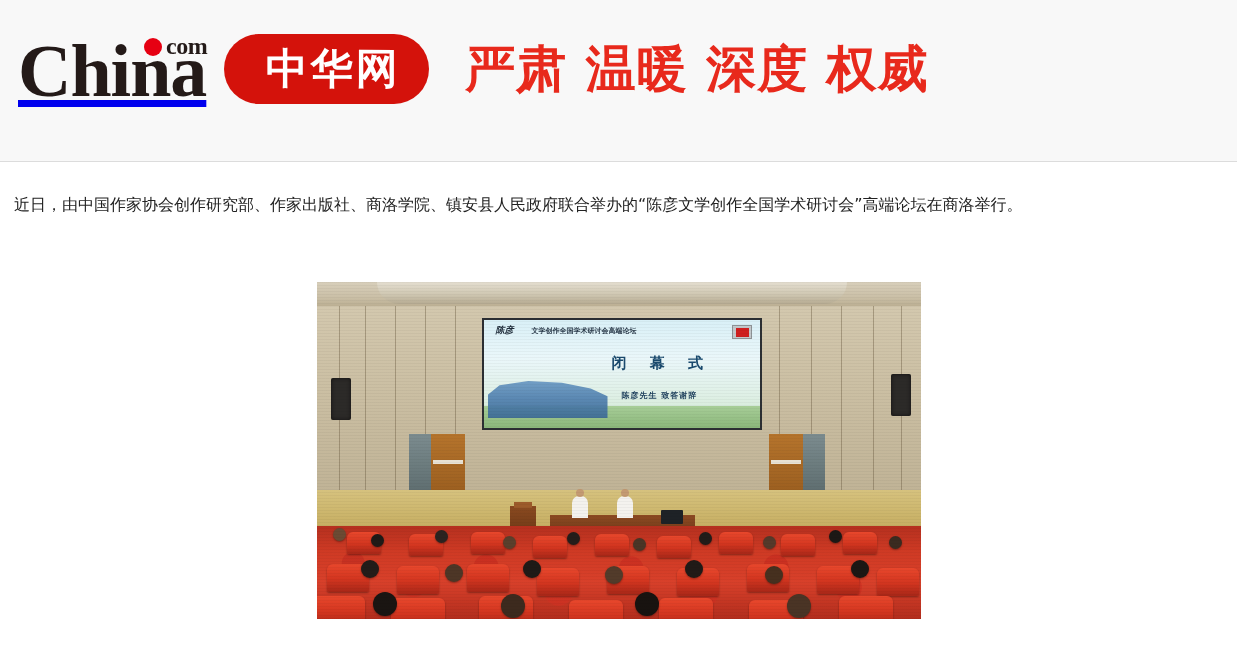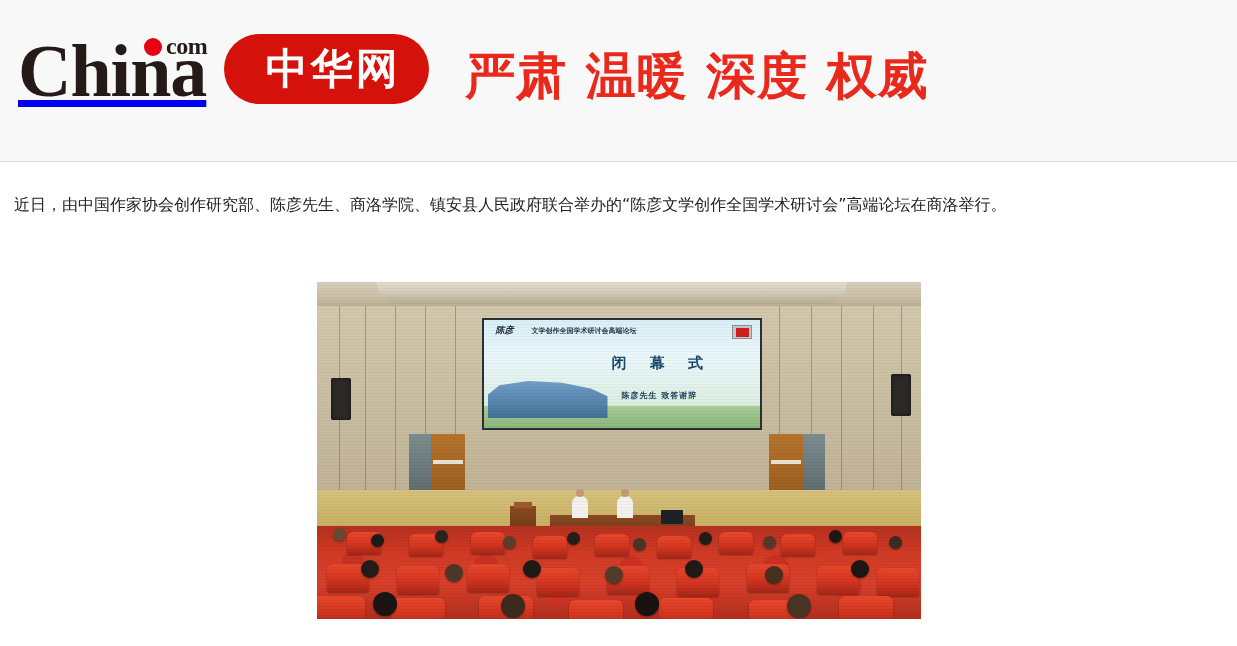--- a/index.html
+++ b/index.html
@@ -81,21 +81,21 @@
     color: #ffffff;
     font-size: 42px;
     line-height: 42px;
     font-weight: bold;
     letter-spacing: 3px;
     font-family: "DejaVu Sans", "Liberation Sans", sans-serif;
     margin-left: 13px;
   }
   .slogan {
     margin-left: 36px;
-    margin-bottom: 4px;
+    margin-bottom: 11px;
     color: #e8291c;
     font-size: 50px;
     line-height: 56px;
     font-weight: bold;
     letter-spacing: 1px;
     white-space: nowrap;
     font-family: "DejaVu Sans", "Liberation Sans", sans-serif;
   }
 
   
@@ -281,21 +281,21 @@
       <span class="brand-pill-text">中华网</span>
     </div>
 
     <div class="slogan">严肃 温暖 深度 权威</div>
 
   </div>
 </header>
 
 <main class="article">
 
-  <p class="lede">近日，由中国作家协会创作研究部、陈彦先生、商洛学院、镇安县人民政府联合举办的“陈彦文学创作全国学术研讨会”高端论坛在商洛举行。</p>
+  <p class="lede">近日，由中国作家协会创作研究部、作家出版社、商洛学院、镇安县人民政府联合举办的“陈彦文学创作全国学术研讨会”高端论坛在商洛举行。</p>
 
   <div class="figure-wrap">
     <figure class="photo">
 
       <div class="ph-ceiling"></div>
       <div class="ph-duct"></div>
       <div class="ph-wall"></div>
 
       <div class="ph-wall-l" style="left:22px"></div>
       <div class="ph-wall-l" style="left:48px"></div>

